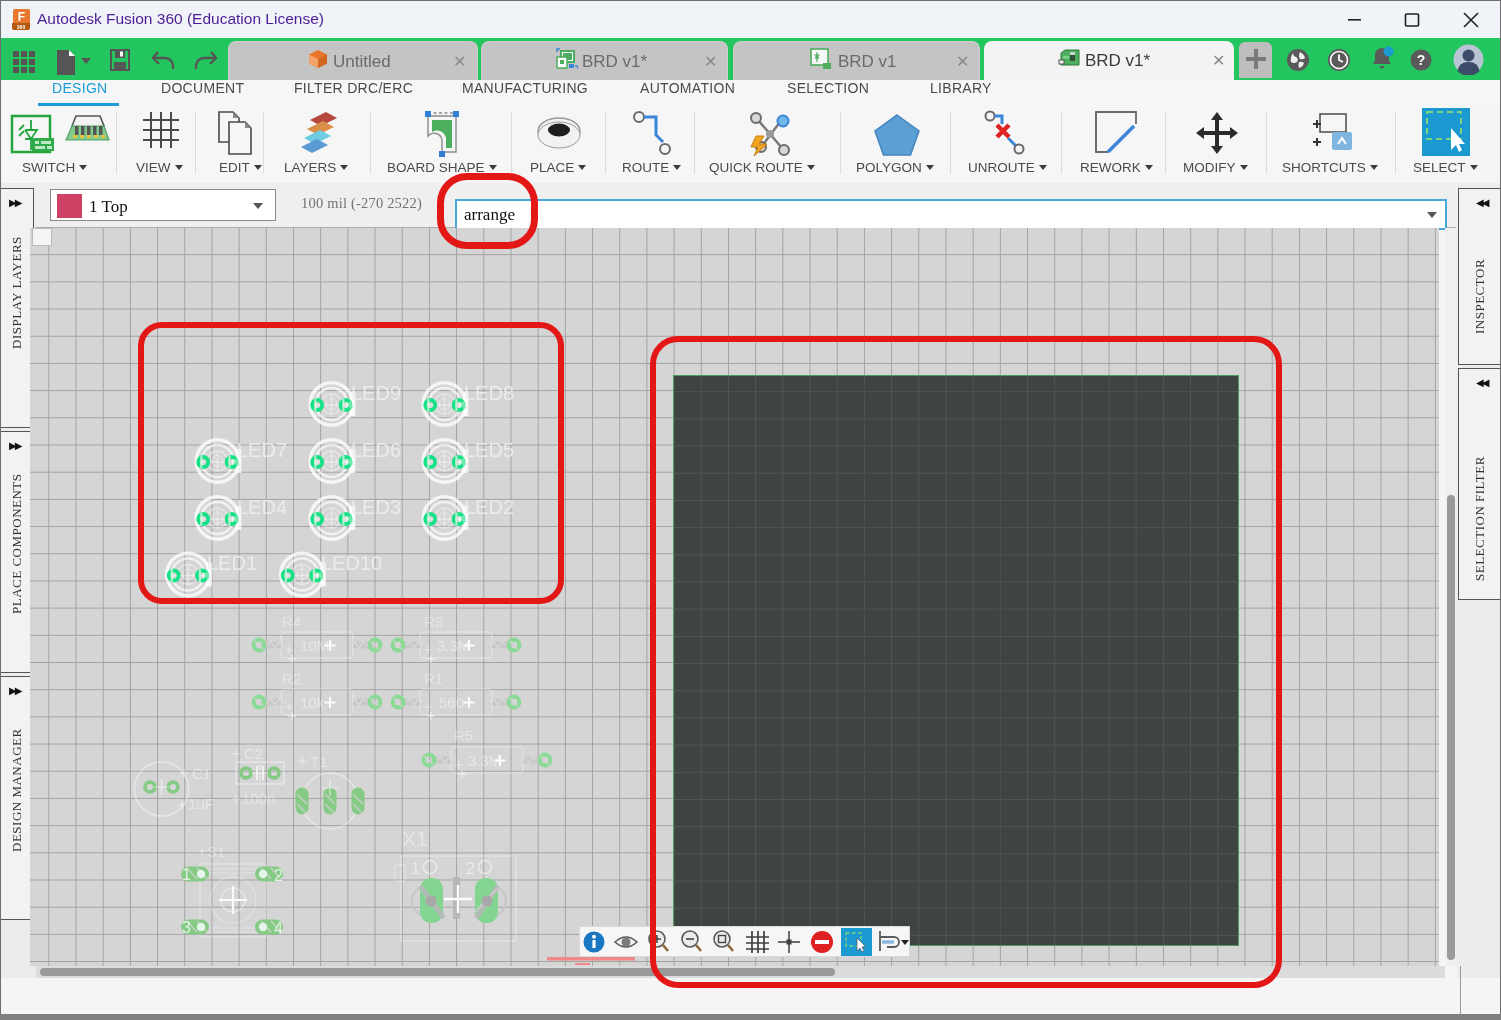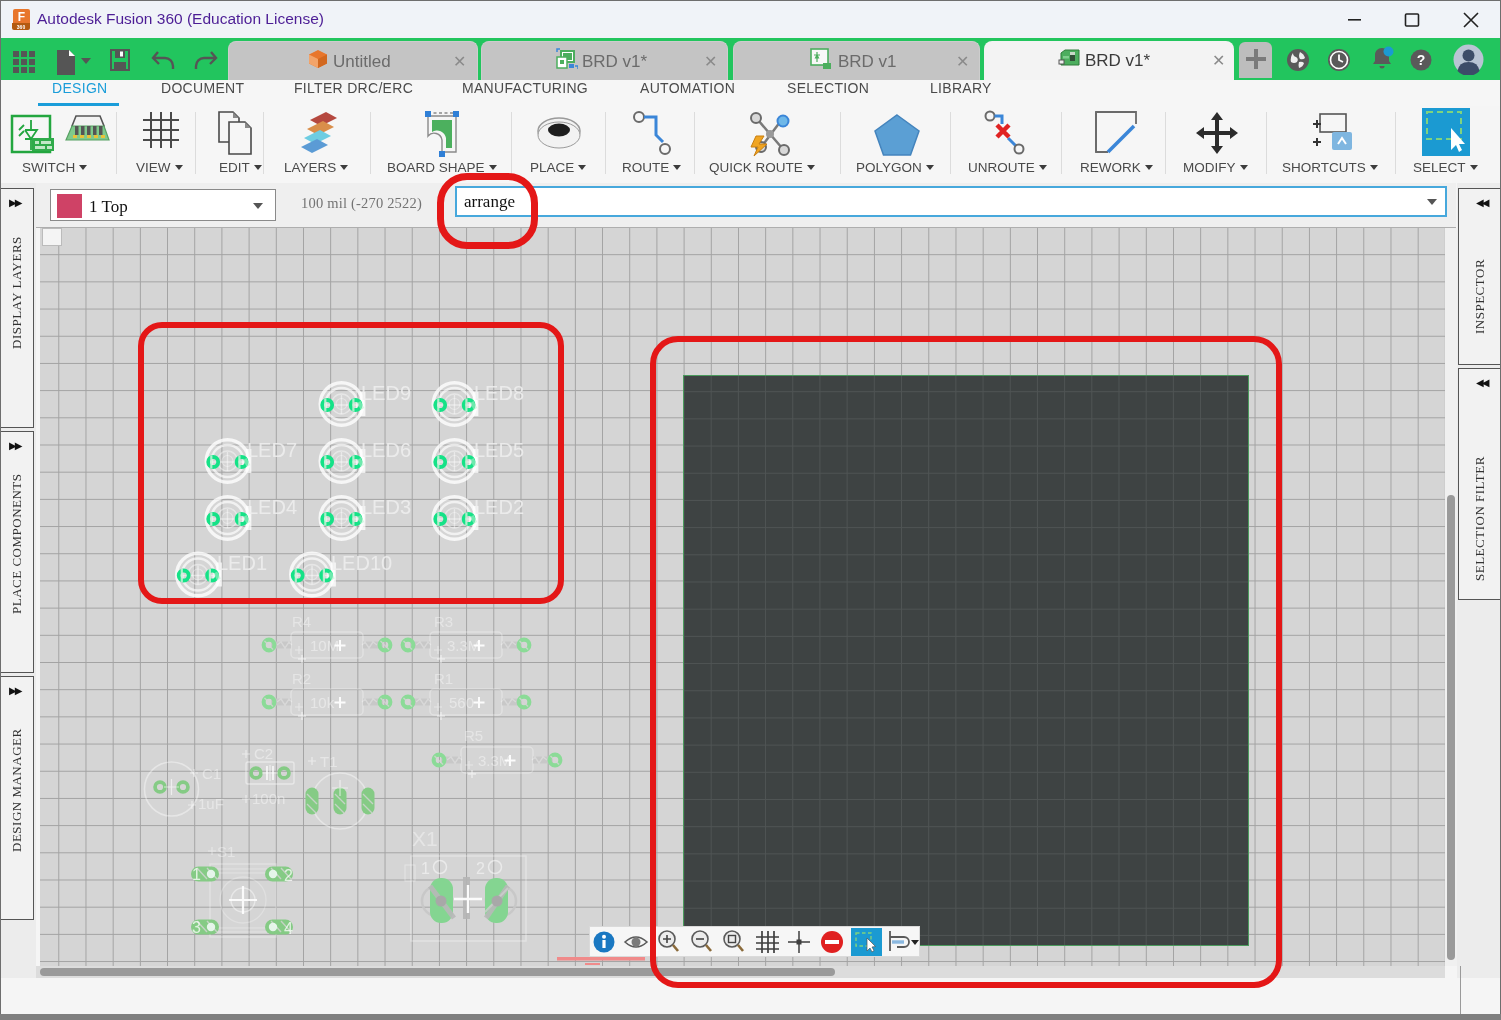--- a/index.html
+++ b/index.html
@@ -27,30 +27,30 @@
 .rlabel { position:absolute; top:54px; font-size:13.5px; color:#4a4a4a; white-space:nowrap; text-align:center; }
 .caret { display:inline-block; width:0; height:0; border-left:4.5px solid transparent; border-right:4.5px solid transparent; border-top:5px solid #3c3c3c; margin-left:4px; vertical-align:middle; margin-bottom:2px;}
 .ricon { position:absolute; top:4px; }
 
 #secbar { position:absolute; left:36px; top:183px; width:1420px; height:45px; background:#efefef; border-bottom:1px solid #aeaeae; }
 #layersel { position:absolute; left:14px; top:6px; width:226px; height:32px; background:#fff; border:1px solid #8a8a8a;padding-left:10px; }
 #layersel .swatch { position:absolute; left:6px; top:4px; width:25px; height:24px; background:#cf4266; }
 #layersel .ltxt { position:absolute; left:38px; top:7px; font-family:"Liberation Serif",serif; font-size:17px; color:#111; }
 #layersel .arr { position:absolute; right:12px; top:13px; width:0; height:0; border-left:5px solid transparent; border-right:5px solid transparent; border-top:6px solid #555; }
 #coords { position:absolute; left:265px; top:12px; font-family:"Liberation Serif",serif; font-size:14.5px; color:#737373; letter-spacing:0.2px; }
-#cmdline { position:absolute; left:419px; top:3px; width:992px; height:31px; background:#fff; border:2px solid #47a8dc; }
+#cmdline { position:absolute; left:419px; top:16px; width:992px; height:31px; background:#fff; border:2px solid #47a8dc; }
 #cmdline .ctxt { position:absolute; left:7px; top:4px; font-family:"Liberation Serif",serif; font-size:17px; color:#111; }
 #cmdline .arr { position:absolute; right:8px; top:11px; width:0; height:0; border-left:5px solid transparent; border-right:5px solid transparent; border-top:6px solid #555; }
 
 .panelL { position:absolute; left:0; width:34px; background:#f2f2f2; border:1px solid #555; border-left:none; }
 .panelR { position:absolute; left:1458px; width:43px; background:#f2f2f2; border:1px solid #555; border-right:none; }
 .vtext { position:absolute; font-family:"Liberation Serif",serif; font-size:13px; color:#333; white-space:nowrap; transform:rotate(-90deg); transform-origin:left top; letter-spacing:0.5px; }
 .chev { position:absolute; font-size:10px; color:#111; letter-spacing:-2px; }
 
-#canvas { position:absolute; left:40px; top:228px; width:1409px; height:738px; background-color:#d5d5d5;
+#canvas { position:absolute; left:30px; top:228px; width:1409px; height:738px; background-color:#d5d5d5;
   background-image:linear-gradient(to right,#a2a2a2 1px,transparent 1px),linear-gradient(to bottom,#a2a2a2 1px,transparent 1px);
   background-size:27.2px 27.2px; background-position:18.3px -1px; }
 #board { position:absolute; left:643px; top:147px; width:566px; height:571px; background-color:#3e4343; border:1.5px solid #4a9a5c;
   background-image:linear-gradient(to right,#4f5454 1px,transparent 1px),linear-gradient(to bottom,#4f5454 1px,transparent 1px);
   background-size:27.2px 27.2px; background-position:-0.5px 15.2px; }
 
 #hscroll-track { position:absolute; left:36px; top:966px; width:1409px; height:12px; background:#dcdcdc; }
 #hscroll-thumb { position:absolute; left:4px; top:2px; width:795px; height:8px; background:#9a9a9a; border-radius:4px; }
 #vscroll-track { position:absolute; left:1445px; top:228px; width:12px; height:738px; background:#f0f0f0; }
 #vscroll-thumb { position:absolute; left:2px; top:267px; width:8px; height:465px; background:#9a9a9a; border-radius:4px; }

